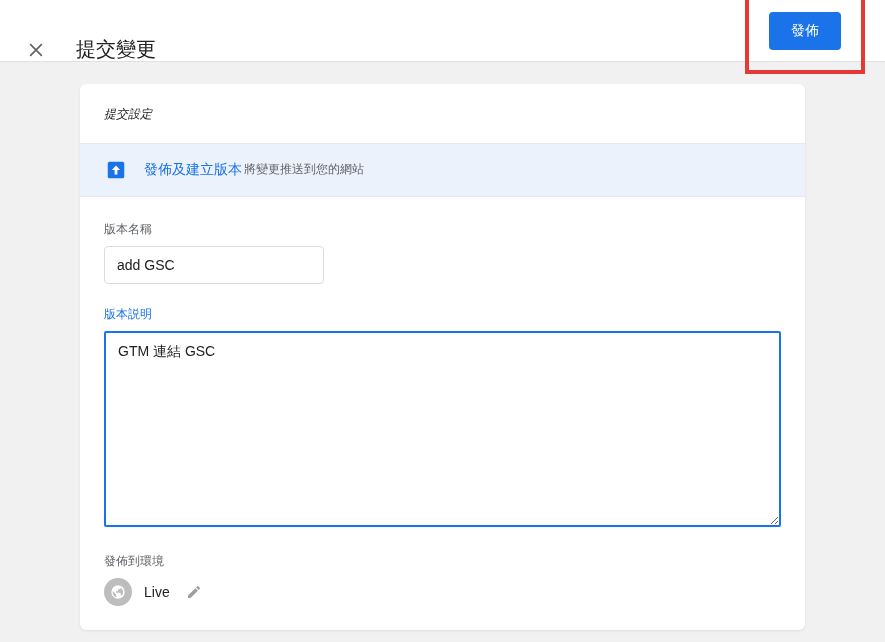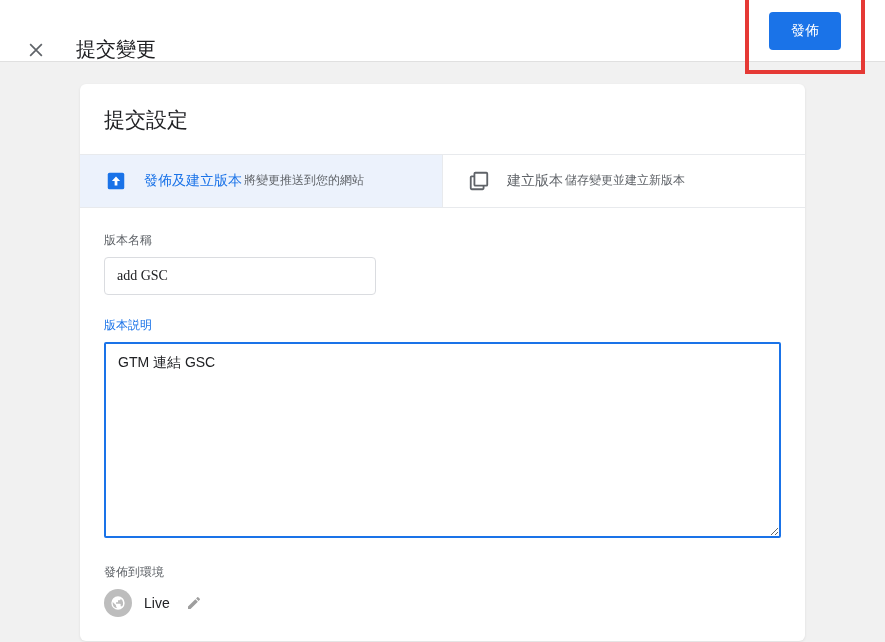--- a/index.html
+++ b/index.html
@@ -66,24 +66,25 @@
     .content-area {
       padding: 22px 80px 0 80px;
     }
     .card {
       background: #fff;
       border-radius: 6px;
       box-shadow: 0 1px 3px rgba(0,0,0,0.08);
       overflow: hidden;
     }
     .card-title {
-      font-size: 21px;
+      font-size: 12px;
       color: #202124;
       padding: 22px 24px 20px 24px;
       font-weight: 400;
+      font-style: italic;
     }
     .tabs {
       display: flex;
       border-top: 1px solid #e8eaed;
       border-bottom: 1px solid #e8eaed;
     }
     .tab {
       flex: 1;
       display: flex;
       align-items: center;
@@ -130,28 +131,28 @@
     .field-label {
       font-size: 12px;
       color: #5f6368;
       margin-bottom: 8px;
       display: block;
     }
     .field-label.active-blue {
       color: #1a73e8;
     }
     .text-input {
-      width: 272px;
+      width: 220px;
       height: 38px;
       border: 1px solid #dadce0;
       border-radius: 4px;
       padding: 0 12px;
       font-size: 14px;
       color: #202124;
-      font-family: Liberation Serif, serif;
+      font-family: Liberation Sans, sans-serif;
       outline: none;
     }
     .textarea-input {
       width: 100%;
       height: 196px;
       border: 2px solid #1a73e8;
       border-radius: 2px;
       padding: 10px 12px;
       font-size: 14px;
       color: #202124;
@@ -230,32 +231,20 @@
       <div class="tab active">
         <span class="tab-icon">
           <svg viewBox="0 0 24 24" width="22" height="22">
             <rect x="3" y="3" width="18" height="18" rx="2" fill="#1a73e8"></rect>
             <path d="M12 7 L7.5 12 L10.5 12 L10.5 17 L13.5 17 L13.5 12 L16.5 12 Z" fill="#fff"></path>
           </svg>
         </span>
         <div class="tab-text">
           <div class="tab-title">發佈及建立版本</div>
           <div class="tab-desc">將變更推送到您的網站</div>
-        </div>
-      </div>
-      <div class="tab">
-        <span class="tab-icon">
-          <svg viewBox="0 0 24 24" width="22" height="22">
-            <rect x="3" y="7" width="14" height="14" rx="1" fill="none" stroke="#5f6368" stroke-width="2"></rect>
-            <rect x="7" y="3" width="14" height="14" rx="1" fill="#fff" stroke="#5f6368" stroke-width="2"></rect>
-          </svg>
-        </span>
-        <div class="tab-text">
-          <div class="tab-title">建立版本</div>
-          <div class="tab-desc">儲存變更並建立新版本</div>
         </div>
       </div>
     </div>
 
     <div class="form-body">
       <div class="field-group">
         <label class="field-label">版本名稱</label>
         <input type="text" class="text-input" value="add GSC" style="">
       </div>
 

